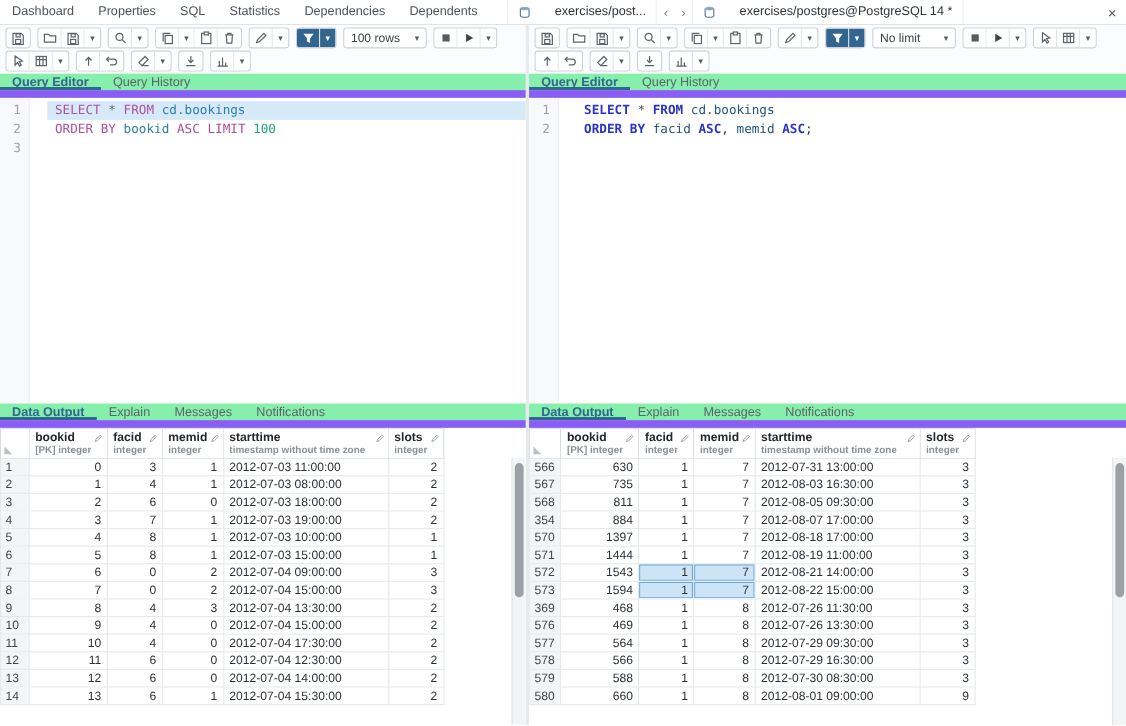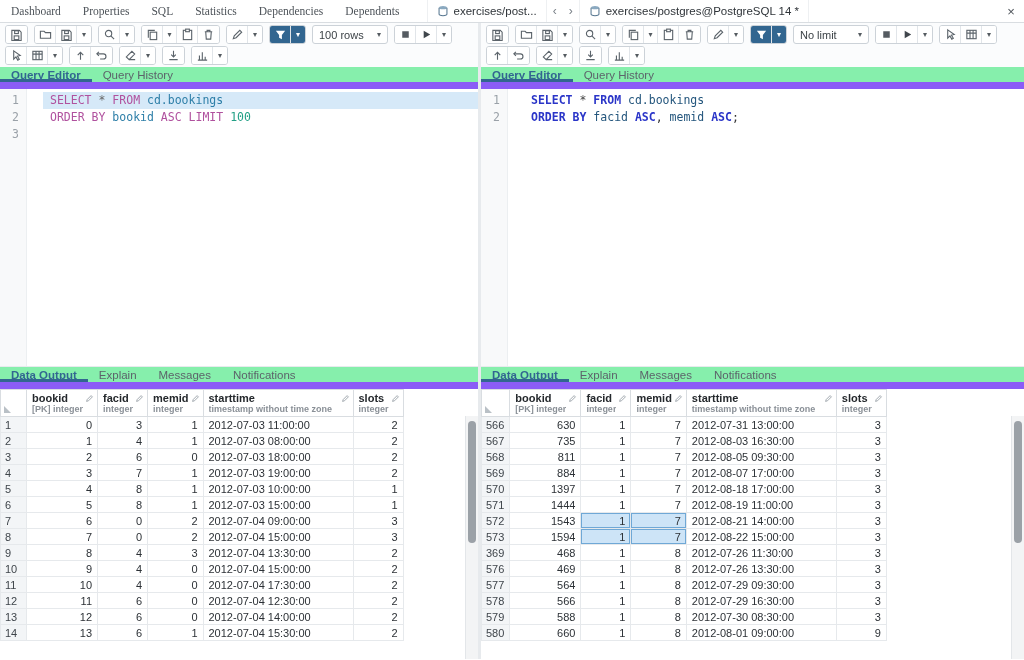--- a/index.html
+++ b/index.html
@@ -6,22 +6,22 @@
   html,body { width:1024px; height:660px; overflow:hidden; }
   body {
     font-family: "Liberation Sans", "DejaVu Sans", sans-serif;
     font-size: 12px; color:#333; background:#fff;
     --accent:#326690; --sel:#d6e9f8; --cellsel:#cde4f7; --cellselb:#6fa8d6;
   }
   
   .topbar { height:23px; display:flex; align-items:stretch; background:#fff;
             border-bottom:1px solid #d9dde1; font-size:11.5px; }
   .nav-tabs { display:flex; }
-  .nav-tab { padding:0 11px; display:flex; align-items:center; color:#4d5359; cursor:pointer; white-space:nowrap;font-family:Liberation Serif, serif; }
-  .qt-tab { display:flex; align-items:center; gap:5px; padding:0 9px; color:#2f3439;
+  .nav-tab { padding:0 11px; display:flex; align-items:center; color:#4d5359; cursor:pointer; white-space:nowrap; }
+  .qt-tab { display:flex; align-items:center; gap:21px; padding:0 9px; color:#2f3439;
             border-left:1px solid #eef0f2; border-right:1px solid #eef0f2; white-space:nowrap; cursor:pointer;justify-content:center; }
   .qt-tab.tab1 { margin-left:16px; }
   .tab-scroll-btn { width:16px; display:flex; align-items:center; justify-content:center;
                     color:#7a8188; font-size:12px; cursor:pointer; }
   .close-btn { margin-left:auto; width:26px; display:flex; align-items:center; justify-content:center;
                color:#4d5359; font-size:13px; cursor:pointer; }
   .dbicon { display:flex; align-items:center; }
   
   .workspace { display:flex; height:636px; }
   .panel { display:flex; flex-direction:column; min-width:0; background:#fff; }
@@ -856,21 +856,21 @@
             </tr>
             <tr>
               <td class="td rownum">568</td>
               <td class="td al-right">811</td>
               <td class="td al-right">1</td>
               <td class="td al-right">7</td>
               <td class="td al-left">2012-08-05 09:30:00</td>
               <td class="td al-right">3</td>
             </tr>
             <tr>
-              <td class="td rownum">569</td>
+              <td class="td rownum">354</td>
               <td class="td al-right">884</td>
               <td class="td al-right">1</td>
               <td class="td al-right">7</td>
               <td class="td al-left">2012-08-07 17:00:00</td>
               <td class="td al-right">3</td>
             </tr>
             <tr>
               <td class="td rownum">570</td>
               <td class="td al-right">1397</td>
               <td class="td al-right">1</td>

